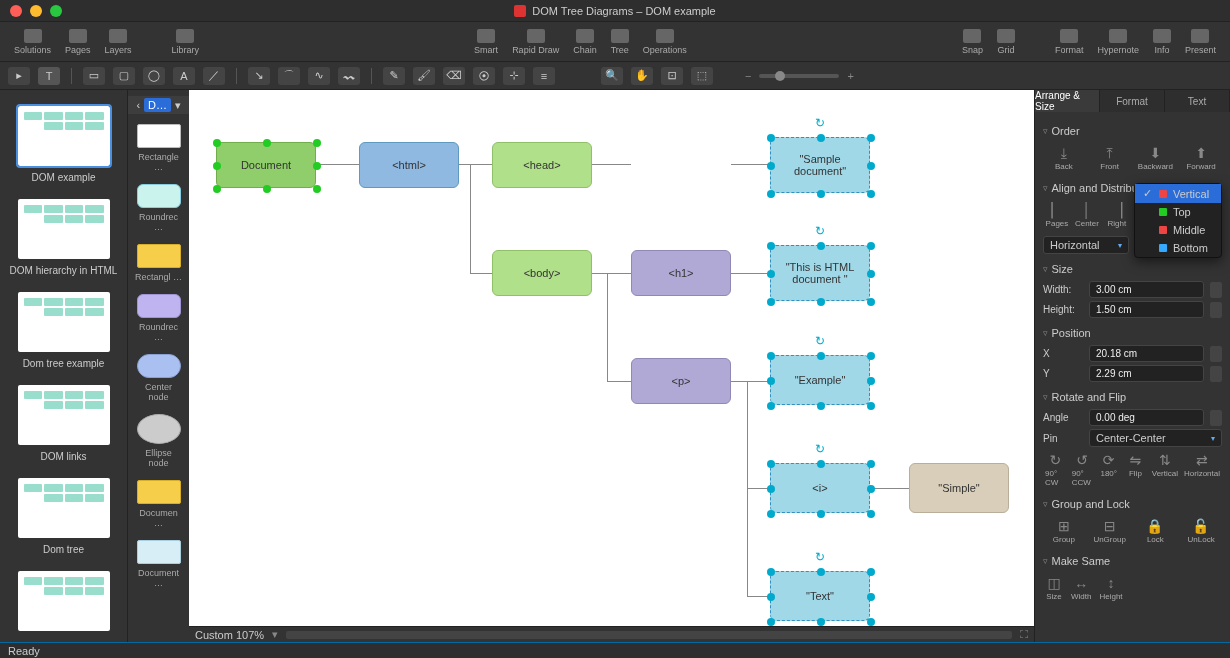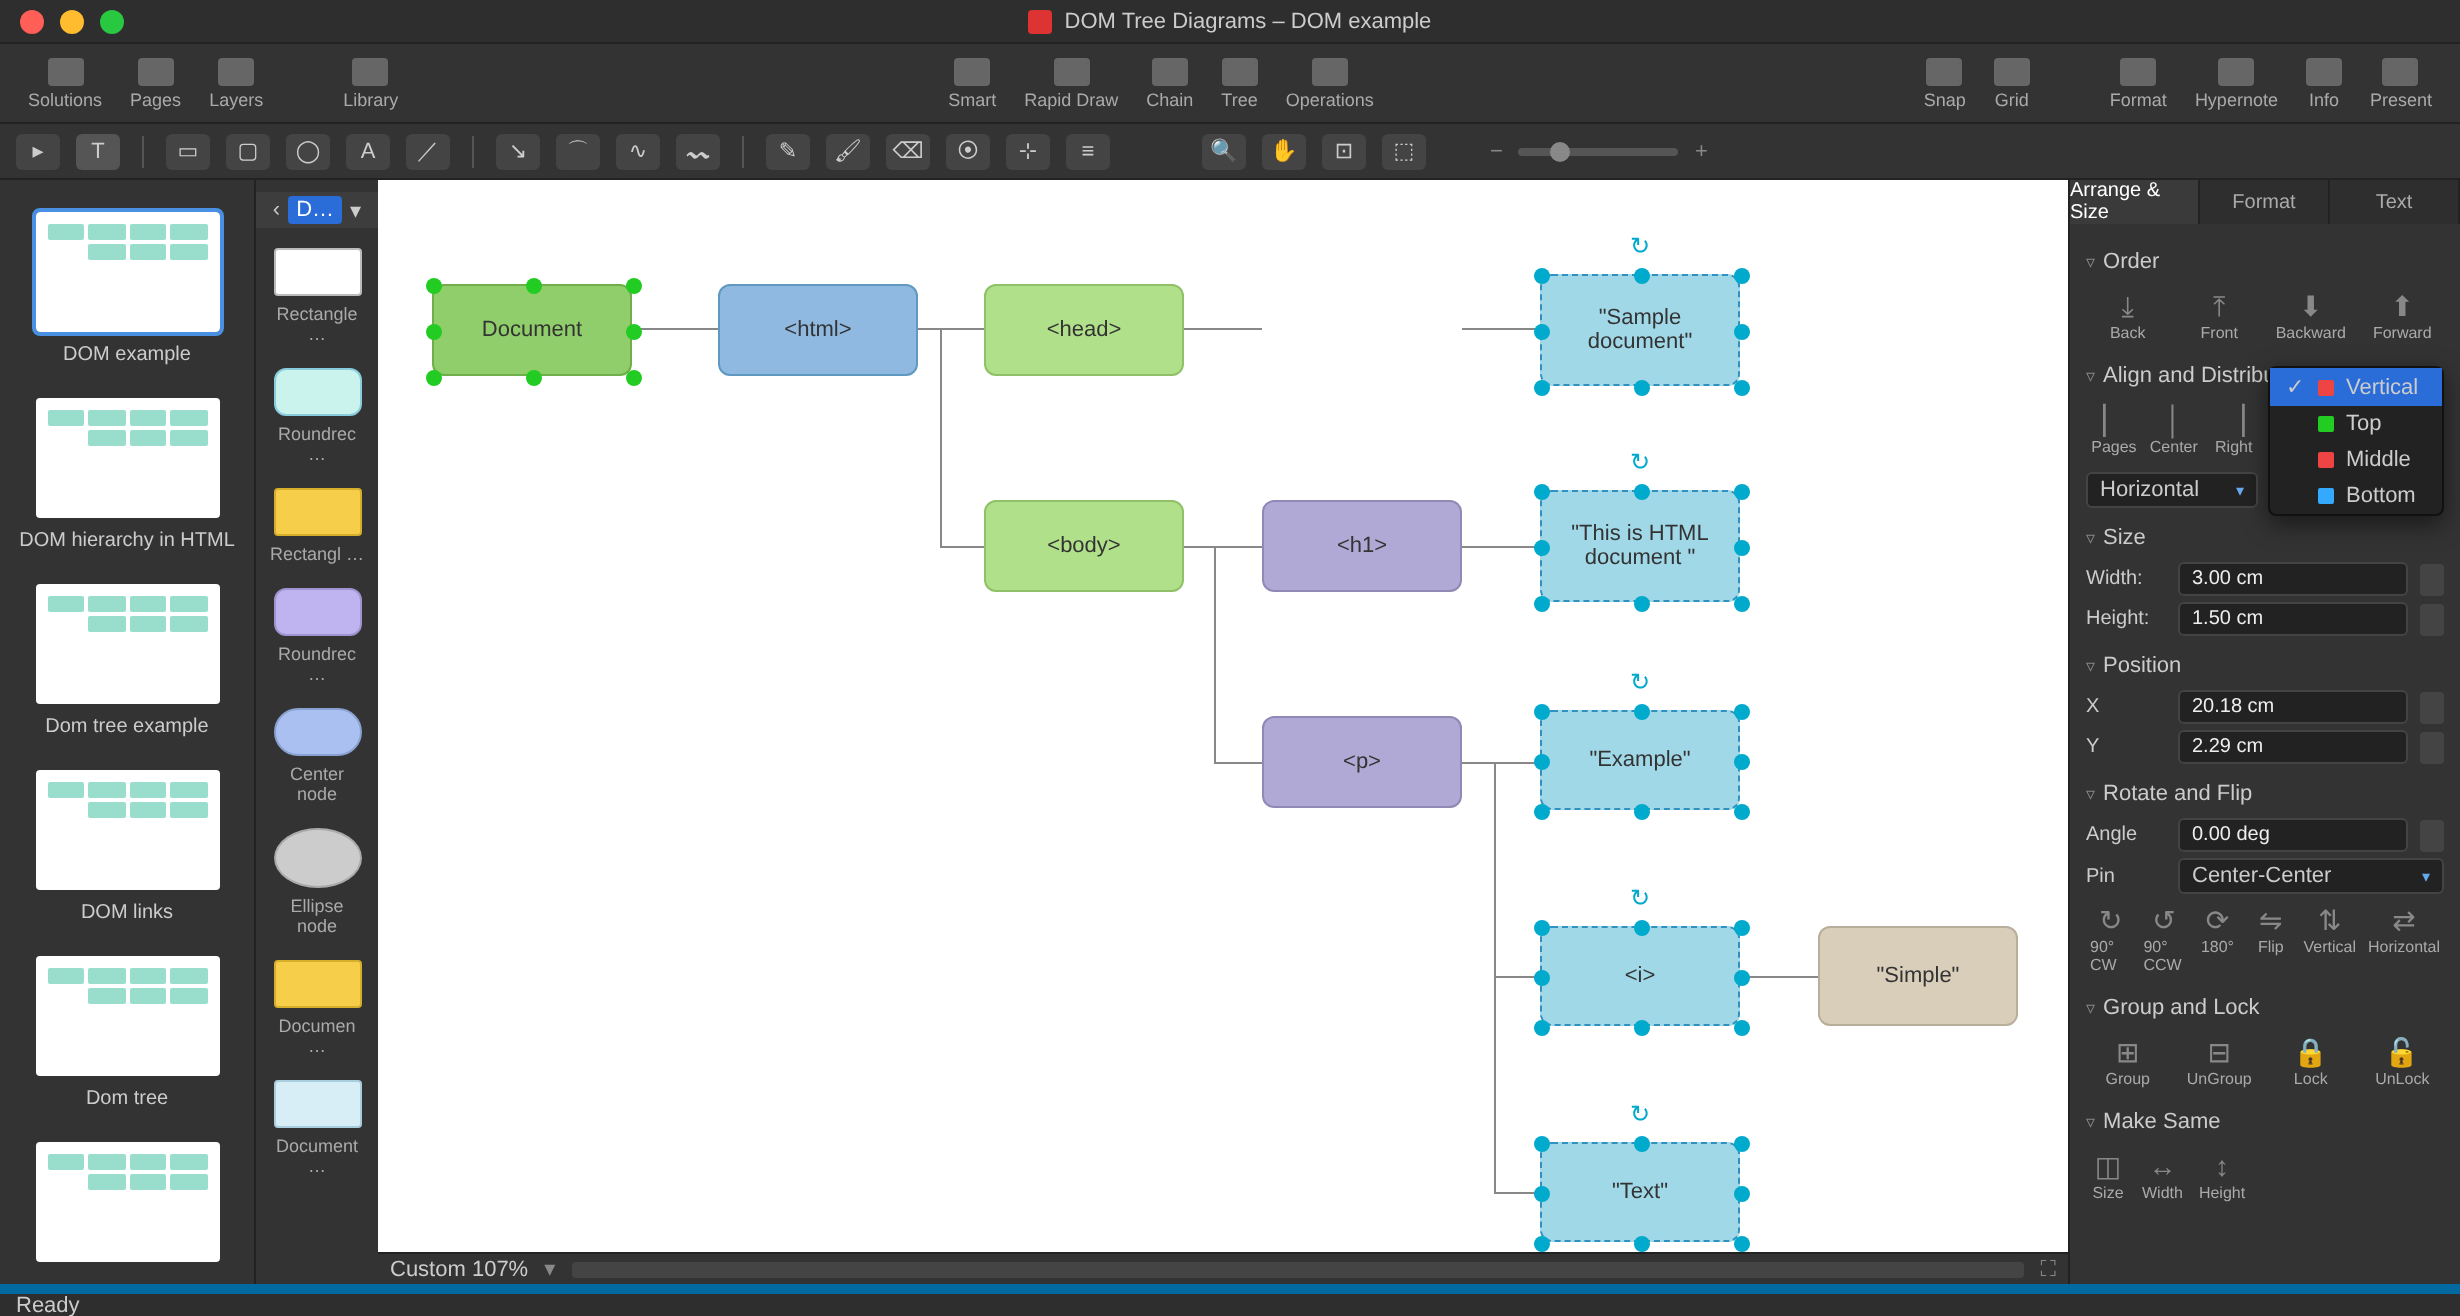--- a/index.html
+++ b/index.html
@@ -61,21 +61,21 @@
 .row label{width:40px;font-size:10px;color:#ccc}
 .row .val{flex:1;background:#222;border:1px solid #444;border-radius:3px;padding:2px 6px;font-size:10px;color:#eee}
 .stepper{width:12px;height:16px;background:#444;border-radius:2px}
 .dropdown{flex:1;background:#222;border:1px solid #444;border-radius:3px;padding:2px 6px;font-size:10px;color:#eee;display:flex;justify-content:space-between;align-items:center}
 .dropdown::after{content:"▾";font-size:8px;color:#6ae}
 .popup{position:absolute;right:8px;top:183px;width:88px;background:#222;border:1px solid #111;border-radius:4px;box-shadow:0 4px 12px rgba(0,0,0,.5);z-index:10}
 .popup-item{display:flex;align-items:center;gap:6px;padding:3px 8px;font-size:10px;color:#eee;cursor:pointer}
 .popup-item.sel{background:#2a6cd8;color:#fff}
 .popup-item .chk{width:10px}
 .popup-item .dot{width:8px;height:8px;border-radius:1px}
-.status{position:absolute;bottom:0;left:0;right:0;height:16px;background:#2e2e2e;border-top:5px solid #0369a1;display:flex;align-items:center;padding:0 8px;font-size:10px;color:#999}
+.status{position:absolute;bottom:0;left:0;right:0;height:16px;background:#2e2e2e;border-top:1px solid #0369a1;display:flex;align-items:center;padding:0 8px;font-size:10px;color:#999}
 
 .mini{position:absolute;inset:6px;display:grid;grid-template-columns:repeat(4,1fr);grid-auto-rows:8px;gap:2px}
 .mini span{background:#9dc;border-radius:1px}
 </style>
 </head>
 <body>
 
 <div class="titlebar">
   <div class="traffic">
     <span style="background:#ff5f57"></span>

